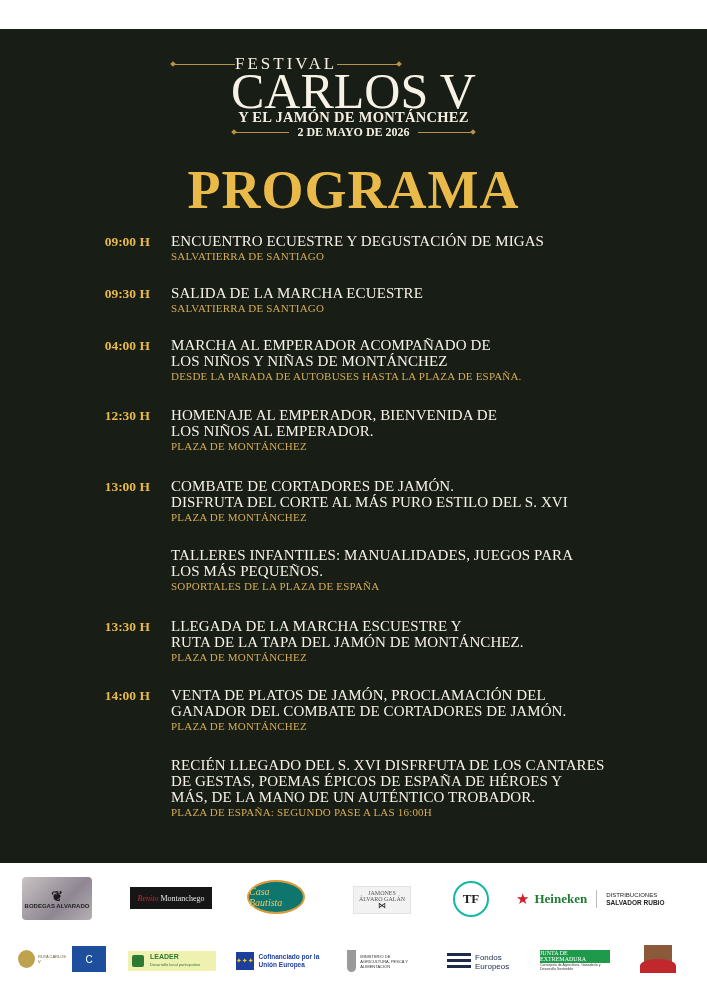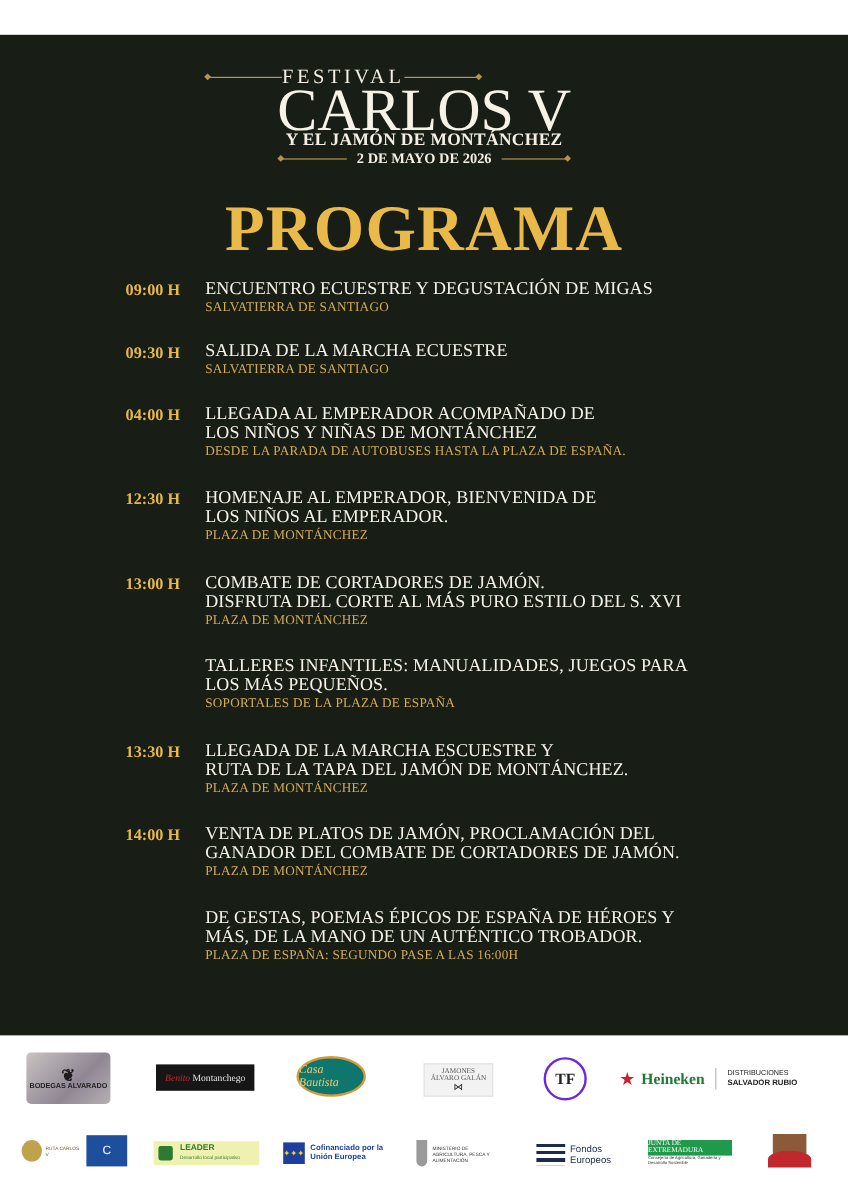--- a/index.html
+++ b/index.html
@@ -38,21 +38,21 @@
   
   .sponsors { position: absolute; left: 0; top: 863px; width: 707px; height: 137px; background: #fff; }
   .logo { position: absolute; display: flex; align-items: center; justify-content: center; font-family: "Liberation Sans", sans-serif; }
   .logo-bodegas { left: 22px; top: 14px; width: 70px; height: 43px; background: linear-gradient(135deg,#c9c3c2,#8f8693 60%,#b6b0b3); border-radius: 4px; flex-direction: column; color: #222; font-size: 6px; font-weight: bold; }
   .logo-bodegas .mark { font-size: 14px; line-height: 14px; color: #1e1b1c; }
   .logo-montanchego { left: 130px; top: 24px; width: 82px; height: 22px; background: #161616; color: #e6e6e6; font-family: "Liberation Serif", serif; font-size: 8px; }
   .logo-montanchego .acc { color: #c2283a; font-style: italic; margin-right: 2px; }
   .logo-bautista { left: 247px; top: 17px; width: 58px; height: 34px; background: #0f766e; border-radius: 50%; border: 2px solid #d89a3a; color: #f2c86a; font-family: "Liberation Serif", serif; font-style: italic; font-size: 10px; }
   .logo-galan { left: 353px; top: 23px; width: 58px; height: 28px; background: #f2f2f2; border: 1px solid #e2e2e2; flex-direction: column; color: #555; font-family: "Liberation Serif", serif; font-size: 6px; }
   .logo-galan .bow { font-size: 8px; color: #111; line-height: 8px; }
-  .logo-tf { left: 453px; top: 18px; width: 36px; height: 36px; border-radius: 50%; border: 2px solid #6d28d9; color: #222; font-family: "Liberation Serif", serif; font-size: 13px; font-weight: bold; }
+  .logo-tf { left: 453px; top: 18px; width: 36px; height: 36px; border-radius: 50%; border: 2px solid #14b8a6; color: #222; font-family: "Liberation Serif", serif; font-size: 13px; font-weight: bold; }
   .logo-heineken { left: 516px; top: 26px; width: 155px; height: 20px; justify-content: flex-start; gap: 5px; }
   .logo-heineken .star { color: #d01f2a; font-size: 15px; }
   .logo-heineken .brand { color: #1f7a34; font-family: "Liberation Serif", serif; font-weight: bold; font-size: 13px; }
   .logo-heineken .sep { width: 1px; height: 18px; background: #bbb; margin: 0 4px; }
   .logo-heineken .dist { display: flex; flex-direction: column; font-size: 6px; line-height: 7px; color: #222; }
   .logo-heineken .dist b { font-size: 6.5px; }
   .logo-ruta { left: 18px; top: 83px; width: 50px; height: 26px; justify-content: flex-start; gap: 3px; font-size: 4px; color: #6b5a2a; }
   .logo-ruta .sun { width: 18px; height: 18px; border-radius: 50%; background: #bfa34c; }
   .logo-coe { left: 72px; top: 83px; width: 34px; height: 26px; background: #1d4f9c; color: #fff; font-size: 10px; }
   .logo-leader { left: 128px; top: 88px; width: 88px; height: 20px; background: #eef1b0; justify-content: flex-start; gap: 6px; padding-left: 4px; }
@@ -107,21 +107,21 @@
       <div class="time">09:30 H</div>
       <div class="desc">
         <span class="title-line">SALIDA DE LA MARCHA ECUESTRE</span>
         <span class="place">SALVATIERRA  DE SANTIAGO</span>
       </div>
     </div>
 
     <div class="event" style="top:308px">
       <div class="time">04:00 H</div>
       <div class="desc">
-        <span class="title-line">LLEGADA AL EMPERADOR ACOMPAÑADO DE</span>
+        <span class="title-line">MARCHA AL EMPERADOR ACOMPAÑADO DE</span>
         <span class="title-line">LOS NIÑOS Y NIÑAS DE MONTÁNCHEZ</span>
         <span class="place">DESDE LA PARADA DE AUTOBUSES HASTA LA PLAZA DE ESPAÑA.</span>
       </div>
     </div>
 
     <div class="event" style="top:378px">
       <div class="time">12:30 H</div>
       <div class="desc">
         <span class="title-line">HOMENAJE AL EMPERADOR, BIENVENIDA DE</span>
         <span class="title-line">LOS NIÑOS AL EMPERADOR.</span>
@@ -161,20 +161,21 @@
       <div class="desc">
         <span class="title-line">VENTA DE PLATOS DE JAMÓN, PROCLAMACIÓN DEL</span>
         <span class="title-line">GANADOR DEL COMBATE DE CORTADORES DE JAMÓN.</span>
         <span class="place">PLAZA DE MONTÁNCHEZ</span>
       </div>
     </div>
 
     <div class="event" style="top:728px">
       <div class="time"></div>
       <div class="desc">
+        <span class="title-line">RECIÉN LLEGADO DEL S. XVI DISFRFUTA DE LOS CANTARES</span>
         <span class="title-line">DE GESTAS, POEMAS ÉPICOS DE ESPAÑA DE HÉROES Y</span>
         <span class="title-line">MÁS, DE LA MANO DE UN AUTÉNTICO TROBADOR.</span>
         <span class="place">PLAZA DE ESPAÑA: SEGUNDO PASE A LAS 16:00H</span>
       </div>
     </div>
   </div>
 </div>
 
 <div class="sponsors">
 

